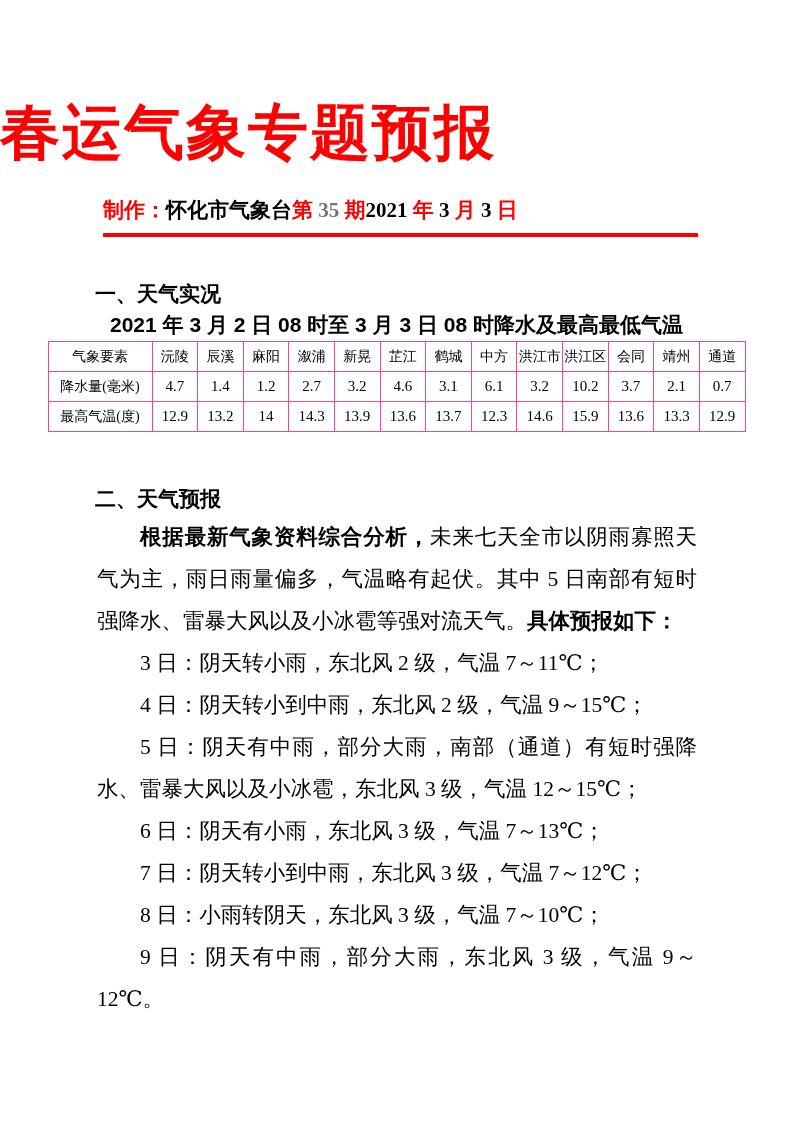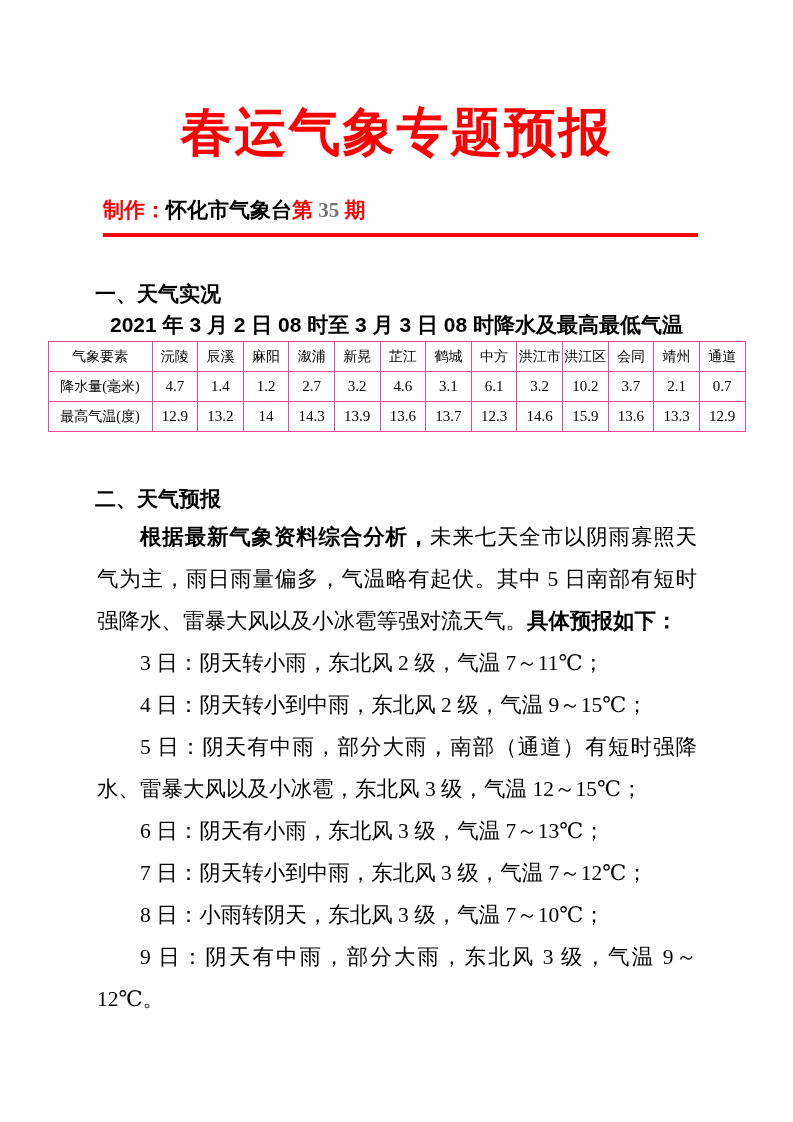--- a/index.html
+++ b/index.html
@@ -3,23 +3,23 @@
 <meta charset="utf-8">
 <style>
   :root { --red:#ff0000; --ink:#000000; }
   * { margin:0; padding:0; box-sizing:border-box; }
   html,body { background:#ffffff; }
   body {
     width:793px; height:1122px; position:relative; overflow:hidden;
     font-family:"Liberation Serif","DejaVu Serif",serif; color:var(--ink);
   }
   .doc-title {
-    margin-top:86px; text-align:center; color:var(--red);
+    margin-top:86px; color:var(--red);
     font-family:"Liberation Serif","DejaVu Serif",serif; font-weight:700;
-    font-size:52px; line-height:94px; letter-spacing:2px; white-space:nowrap;
+    font-size:60px; line-height:94px; letter-spacing:2px; white-space:nowrap;
   }
   .masthead {
     display:flex; justify-content:flex-start; align-items:baseline;
     margin:16px 95px 0 103px; font-size:21px; font-weight:700; white-space:nowrap;
   }
   .red-rule { height:4px; background:var(--red); margin:9px 95px 0 103px; }
   .sec-heading {
     font-family:"Liberation Sans","DejaVu Sans",sans-serif; font-weight:700;
     font-size:21px; line-height:30px; margin-left:95px;
   }
@@ -49,20 +49,21 @@
   }
 </style>
 </head>
 <body>
 
 <h1 class="doc-title">春运气象专题预报</h1>
 
 <div class="masthead">
   <span><span style="color: rgb(255, 0, 0);">制作：</span><span style="color: rgb(0, 0, 0);">怀化市气象台</span></span>
   <span><span style="color: rgb(255, 0, 0);">第 </span><span style="color: #737373;">35</span><span style="color: rgb(255, 0, 0);"> 期</span></span>
+  <span><span style="color: rgb(0, 0, 0);">2021</span><span style="color: rgb(255, 0, 0);"> 年 </span><span style="color: rgb(0, 0, 0);">3</span><span style="color: rgb(255, 0, 0);"> 月 </span><span style="color: rgb(0, 0, 0);">3</span><span style="color: rgb(255, 0, 0);"> 日</span></span>
 </div>
 
 <div class="red-rule"></div>
 
 <h2 class="sec-heading" id="sec1-heading">一、天气实况</h2>
 
 <div class="table-caption">2021 年 3 月 2 日 08 时至 3 月 3 日 08 时降水及最高最低气温</div>
 
 <table class="weather">
   <colgroup>

